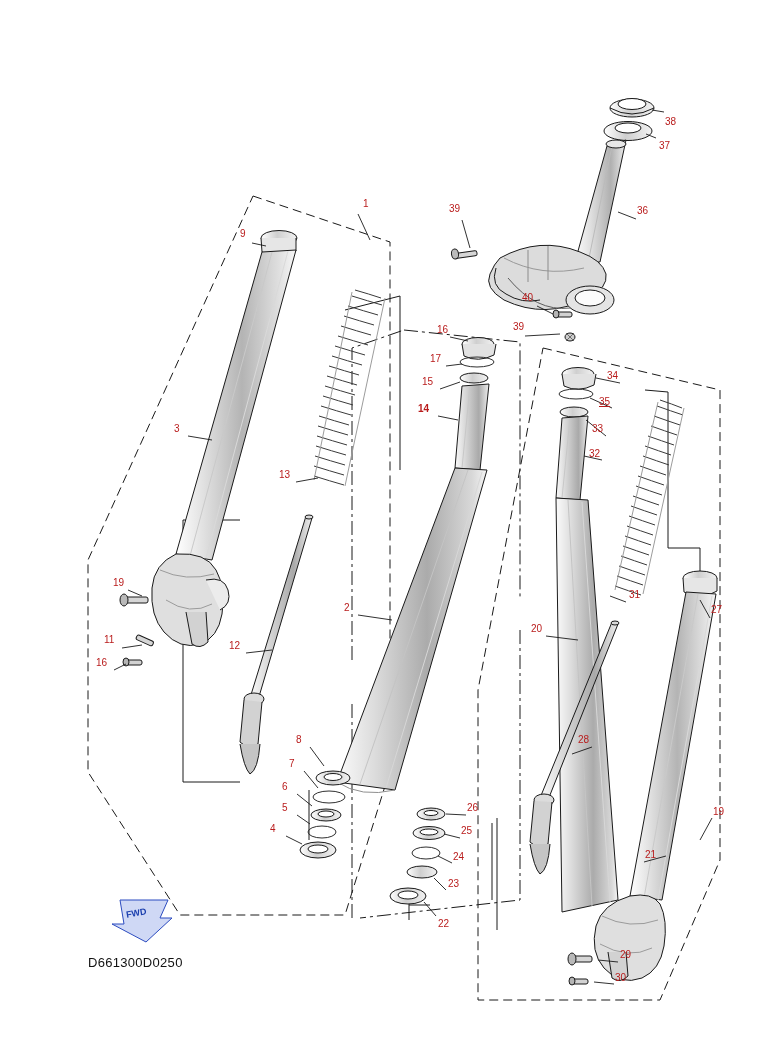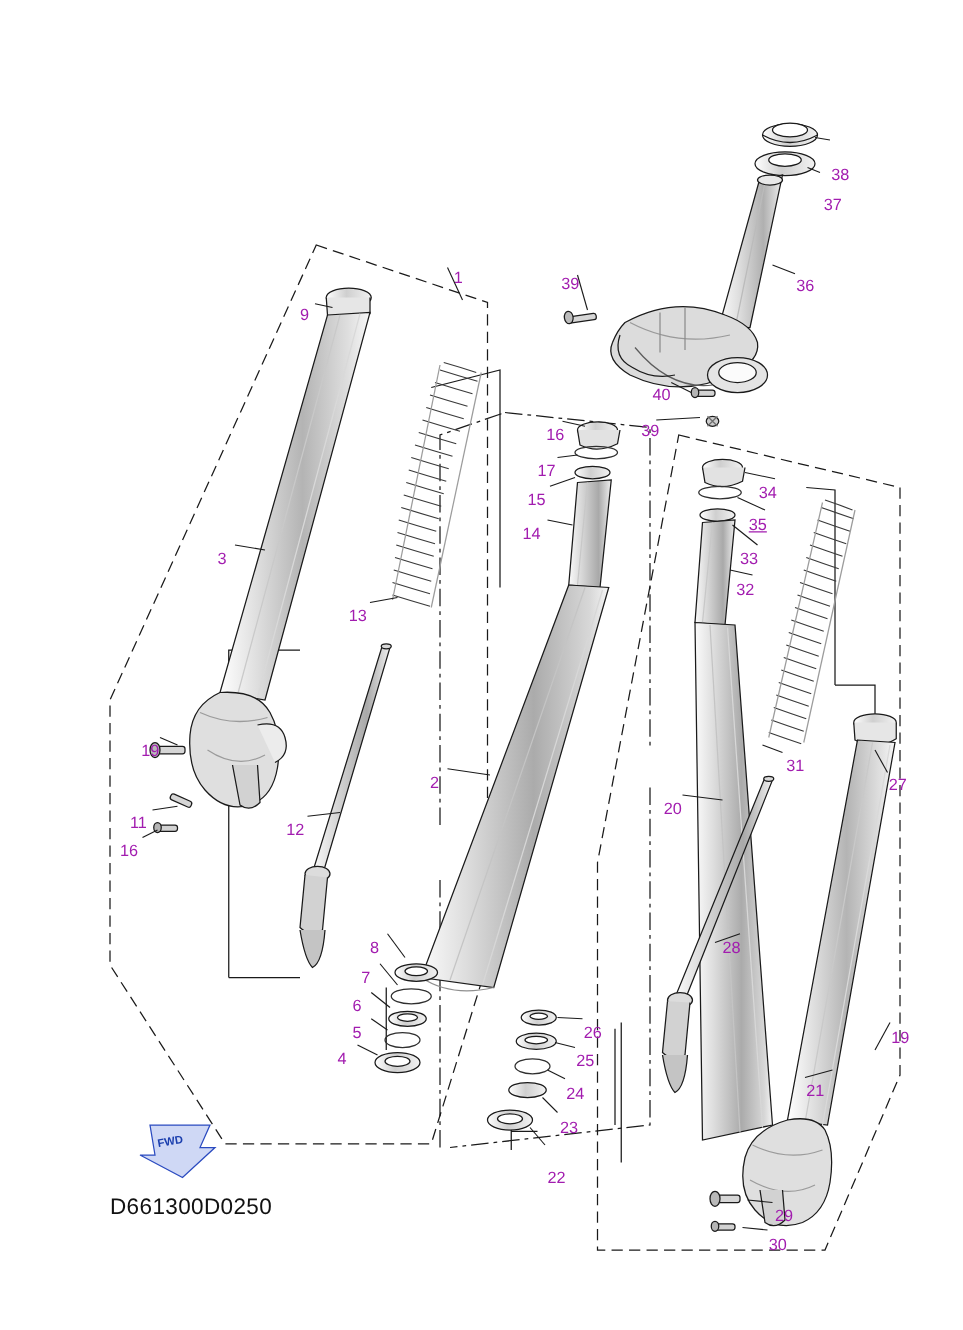--- a/index.html
+++ b/index.html
@@ -18,31 +18,30 @@
     inset: 0;
   }
   svg.diagram {
     position: absolute;
     top: 0; left: 0;
     width: 770px; height: 1064px;
   }
   .callout-label {
     position: absolute;
     font-family: "Liberation Sans", sans-serif;
-    font-size: 13px;
-    color: #a21caf;
+    font-size: 10px;
+    color: #b91c1c;
     white-space: nowrap;
     line-height: 1;
-    margin-top: 16px;
   }
   .part-code {
     position: absolute;
     left: 88px; top: 955px;
     font-family: "Liberation Sans", sans-serif;
-    font-size: 18px;
+    font-size: 13px;
     color: #111111;
     letter-spacing: 0.3px;
   }
   .fwd-text {
     position: absolute;
     left: 126px; top: 908px;
     font-family: "Liberation Sans", sans-serif;
     font-size: 9px;
     font-weight: bold;
     color: #1b3fae;
@@ -321,21 +320,21 @@
   <span class="callout-label" style="left:270px; top:824px;">4</span>
   <span class="callout-label" style="left:282px; top:803px;">5</span>
   <span class="callout-label" style="left:282px; top:782px;">6</span>
   <span class="callout-label" style="left:289px; top:759px;">7</span>
   <span class="callout-label" style="left:296px; top:735px;">8</span>
   <span class="callout-label" style="left:240px; top:229px;">9</span>
   <span class="callout-label" style="left:229px; top:641px;">12</span>
   <span class="callout-label" style="left:104px; top:635px;">11</span>
   <span class="callout-label" style="left:96px;  top:658px;">16</span>
   <span class="callout-label" style="left:279px; top:470px;">13</span>
-  <span class="callout-label" style="left:418px; top:404px;">14</span>
+  <span class="callout-label" style="left:418px; top:404px;font-weight:bold;">14</span>
   <span class="callout-label" style="left:422px; top:377px;">15</span>
   <span class="callout-label" style="left:437px; top:325px;">16</span>
   <span class="callout-label" style="left:430px; top:354px;">17</span>
   <span class="callout-label" style="left:113px; top:578px;">19</span>
   <span class="callout-label" style="left:713px; top:807px;">19</span>
   <span class="callout-label" style="left:531px; top:624px;">20</span>
   <span class="callout-label" style="left:645px; top:850px;">21</span>
   <span class="callout-label" style="left:438px; top:919px;">22</span>
   <span class="callout-label" style="left:448px; top:879px;">23</span>
   <span class="callout-label" style="left:453px; top:852px;">24</span>

